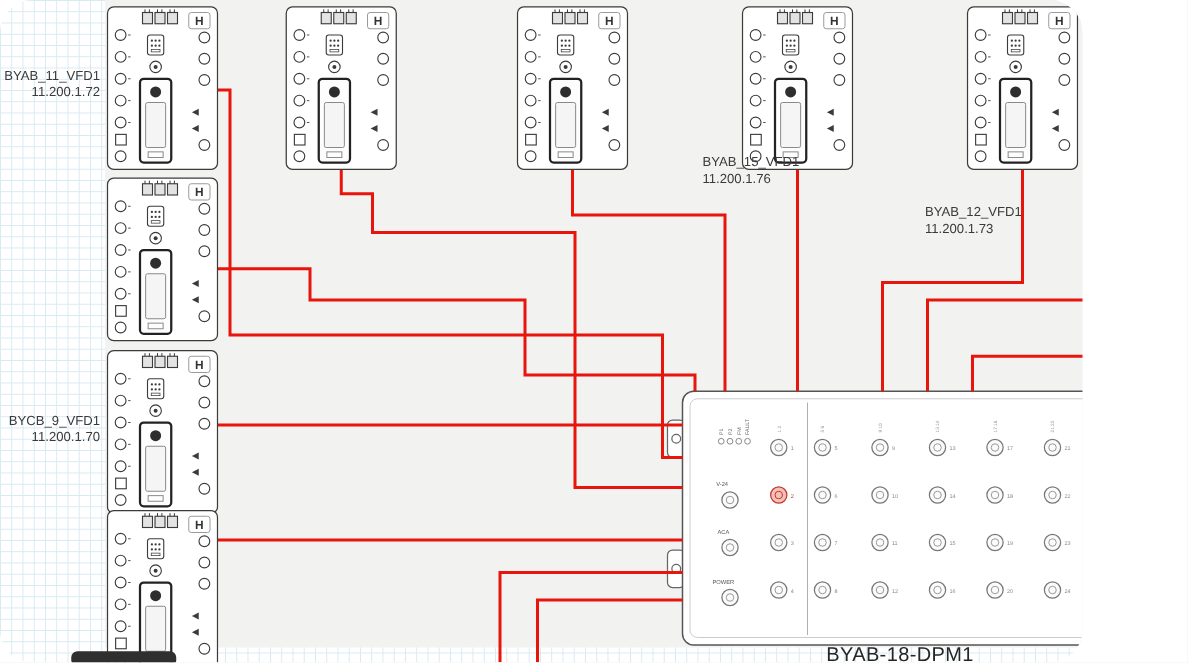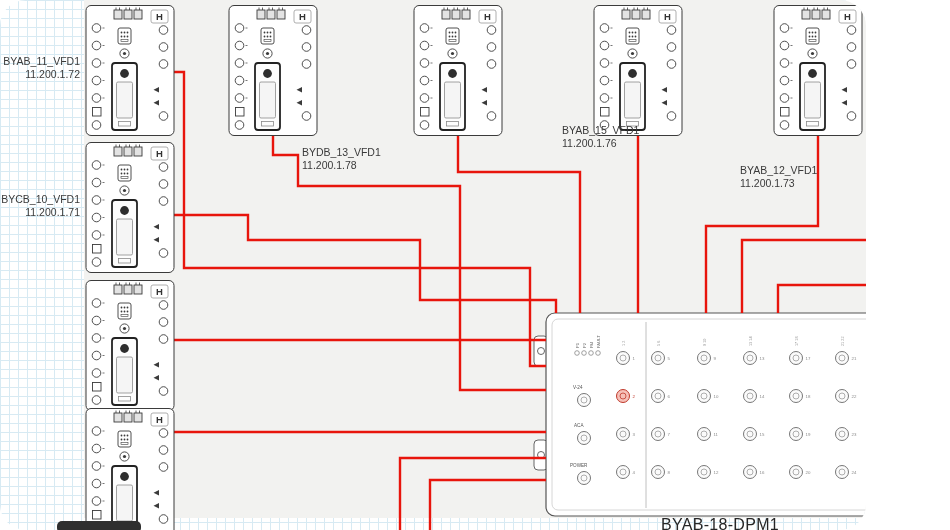--- a/index.html
+++ b/index.html
@@ -227,27 +227,23 @@
     <use href="#vfd-symbol" x="228" y="4" width="90" height="133"></use>
     <use href="#vfd-symbol" x="413" y="4" width="90" height="133"></use>
     <use href="#vfd-symbol" x="593" y="4" width="90" height="133"></use>
     <use href="#vfd-symbol" x="773" y="4" width="90" height="133"></use>
   </svg>
 
   <div class="dev-label right-align" style="top:55px">
     <div>BYAB_11_VFD1</div>
     <div>11.200.1.72</div>
   </div>
-  <div class="dev-label right-align" style="top:193px">
-    <div>BYCB_10_VFD1</div>
-    <div>11.200.1.71</div>
-  </div>
-  <div class="dev-label" style="left:302px;top:146px">
-    <div>BYDB_13_VFD1</div>
-    <div>11.200.1.78</div>
+  <div class="dev-label right-align" style="top:331px">
+    <div>BYCB_9_VFD1</div>
+    <div>11.200.1.70</div>
   </div>
   <div class="dev-label" style="left:562px;top:124px">
     <div>BYAB_15_VFD1</div>
     <div>11.200.1.76</div>
   </div>
   <div class="dev-label" style="left:740px;top:164px">
     <div>BYAB_12_VFD1</div>
     <div>11.200.1.73</div>
   </div>
   <div class="dev-label" style="left:909px;top:146px">

